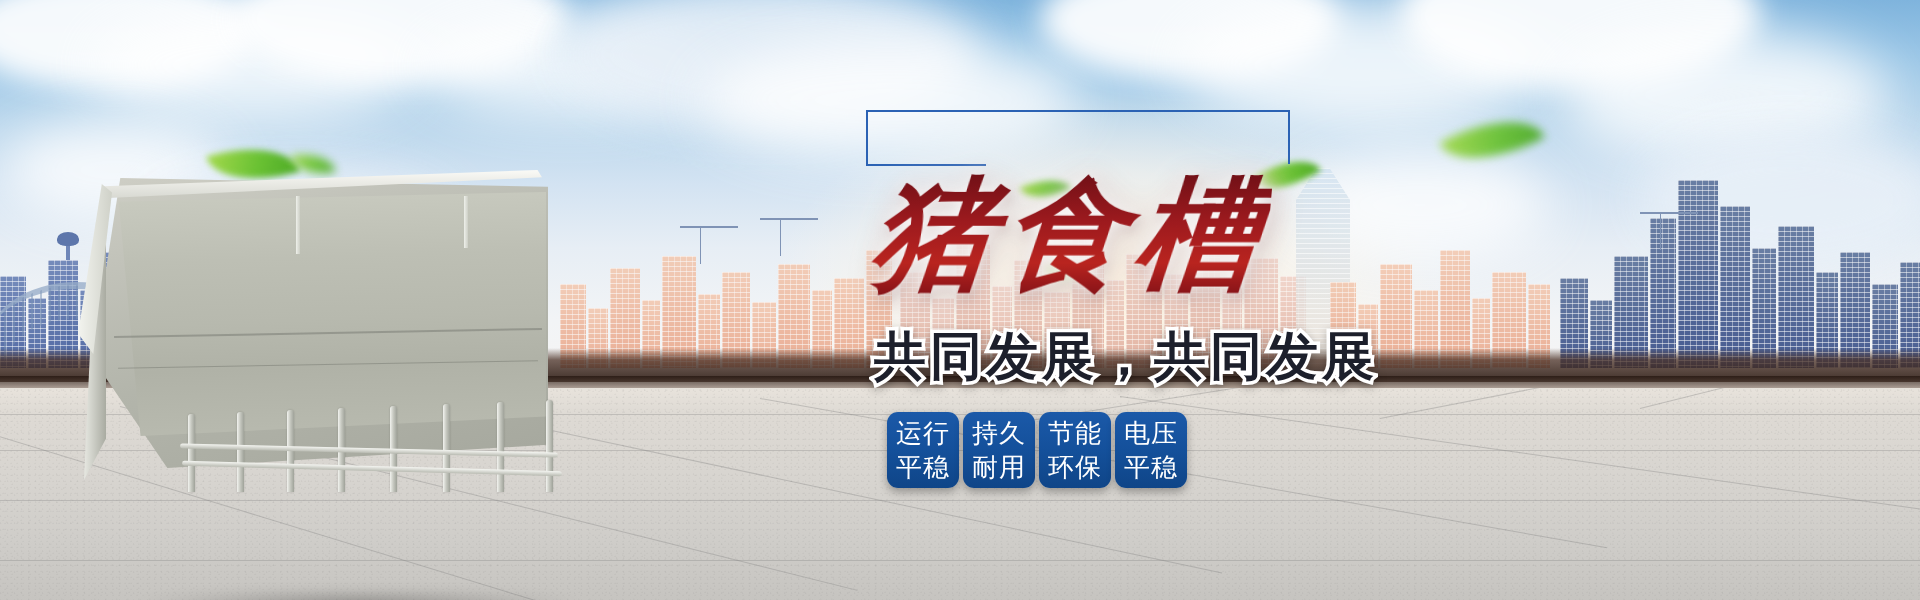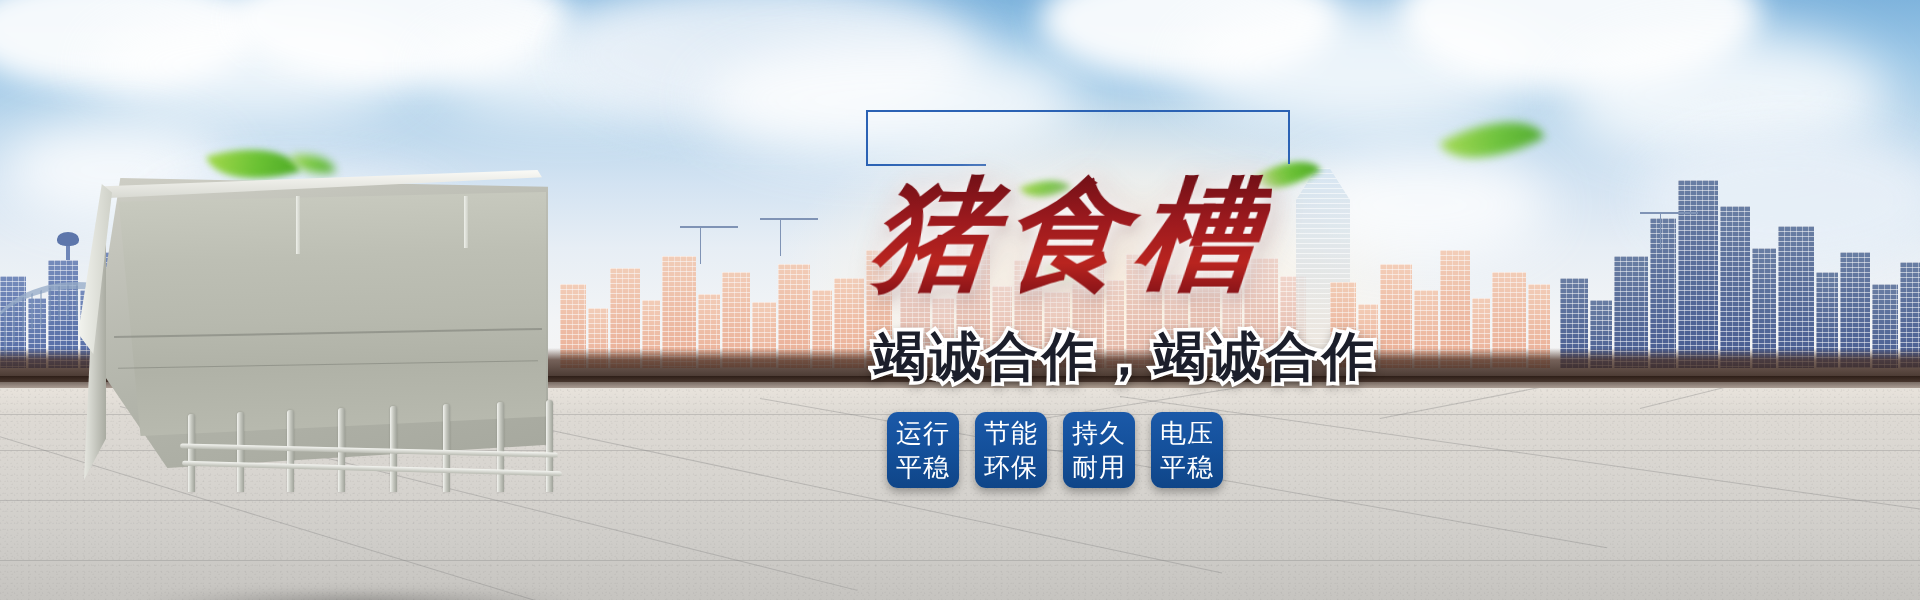--- a/index.html
+++ b/index.html
@@ -221,21 +221,21 @@
     color:#1c1f2b;
     font-family:"DejaVu Sans","Liberation Sans",sans-serif;
     -webkit-text-stroke:7px #ffffff;
     paint-order:stroke fill;
     filter:drop-shadow(0 3px 5px rgba(0,0,0,.28));
   }
 
   
   .badges{
     position:absolute; left:16px; top:308px;
-    display:flex; gap:16px;padding-left:11px;
+    display:flex; gap:4px;padding-left:11px;
   }
   .badge{
     width:72px; height:76px;
     background:linear-gradient(180deg,#1b59a8 0%,#14509b 50%,#0f4588 100%);
     border-radius:11px;
     color:#ffffff;
     display:flex; flex-direction:column; align-items:center; justify-content:center;
     font-size:26px; line-height:1.32; letter-spacing:1px;
     font-family:"DejaVu Sans","Liberation Sans",sans-serif;
     box-shadow:0 4px 9px rgba(0,0,0,.30);
@@ -396,34 +396,34 @@
   </div>
 
   <div class="copy">
 
     <div class="company-row">
       <div class="bracket"></div>
     </div>
 
     <div class="title">猪食槽</div>
 
-    <div class="subtitle">竭诚合作，竭诚合作</div>
+    <div class="subtitle">共同发展，共同发展</div>
 
     <div class="badges">
       <div class="badge">
         <span>运行</span>
         <span>平稳</span>
       </div>
       <div class="badge">
+        <span>持久</span>
+        <span>耐用</span>
+      </div>
+      <div class="badge">
         <span>节能</span>
         <span>环保</span>
-      </div>
-      <div class="badge">
-        <span>持久</span>
-        <span>耐用</span>
       </div>
       <div class="badge">
         <span>电压</span>
         <span>平稳</span>
       </div>
     </div>
 
   </div>
 
 </div>

